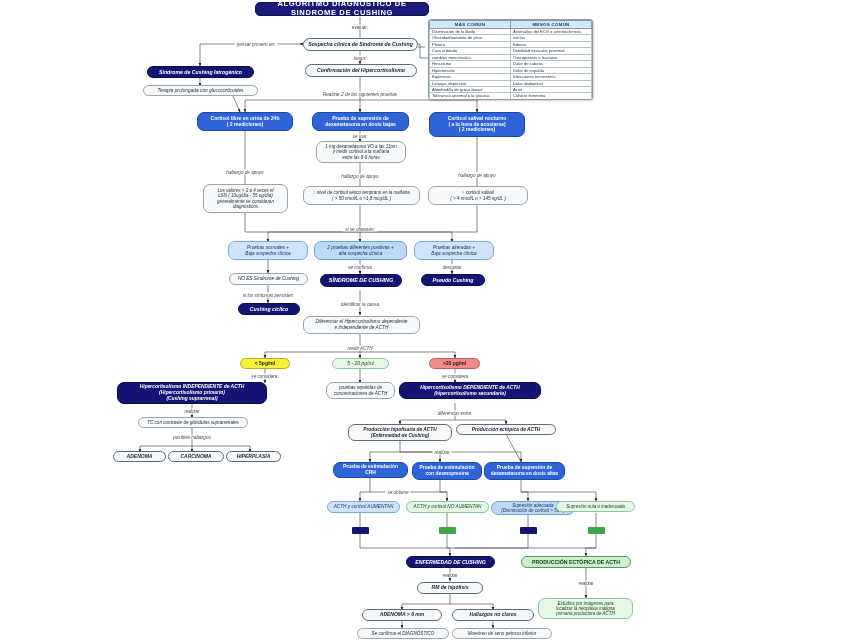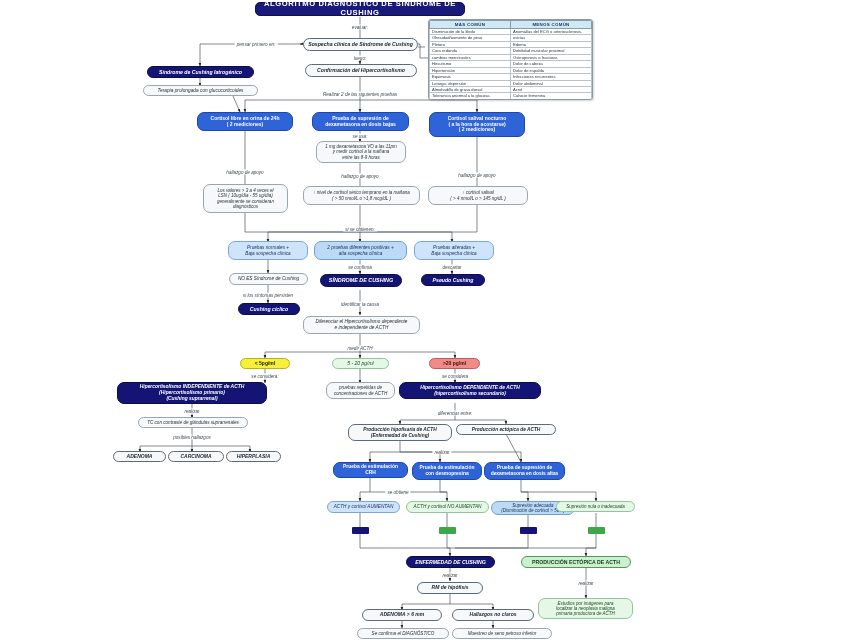--- a/index.html
+++ b/index.html
@@ -163,21 +163,21 @@
       <path d="M450,594 L450,604"></path>
       <path d="M450,604 L402,604 L402,610" marker-end="url(#ar)"></path>
       <path d="M450,604 L493,604 L493,610" marker-end="url(#ar)"></path>
       <path d="M402,621 L402,628" marker-end="url(#ar)"></path>
       <path d="M493,621 L493,628" marker-end="url(#ar)"></path>
 
       <path d="M586,567 L586,598" marker-end="url(#ar)"></path>
     </g>
   </svg>
 
-  <div class="node n-title" style="left:255px;top:2px;width:210px;height:14px;font-size:7.6px;">ALGORITMO DIAGNÓSTICO DE SINDROME DE CUSHING</div>
+  <div class="node n-title" style="left:255px;top:2px;width:174px;height:14px;font-size:7.6px;">ALGORITMO DIAGNÓSTICO DE SINDROME DE CUSHING</div>
 
   <div id="legend">
     <table>
       <thead>
         <tr>
           <th>MÁS COMÚN</th>
           <th>MENOS COMÚN</th>
         </tr>
       </thead>
       <tbody id="legend-body">

